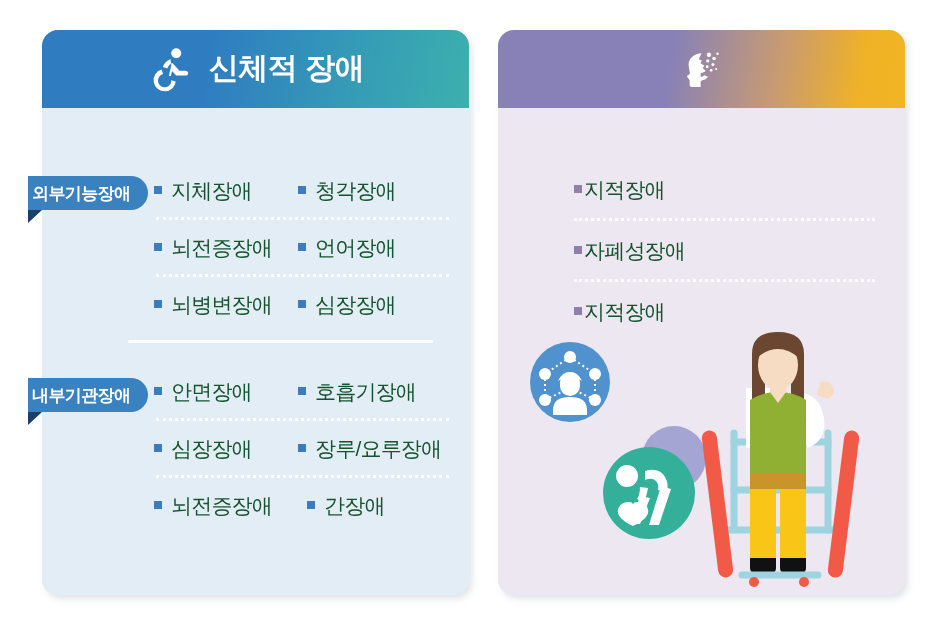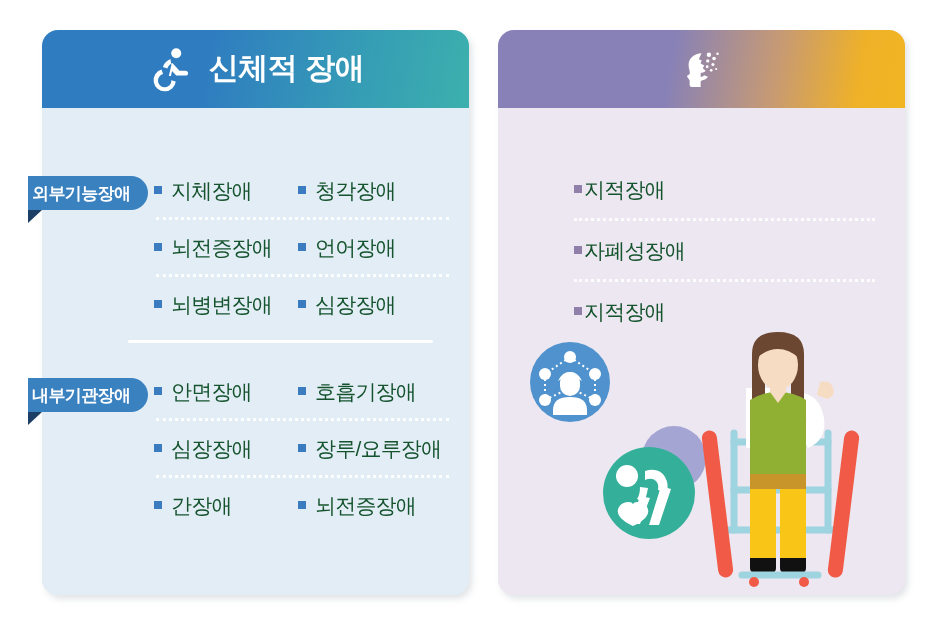--- a/index.html
+++ b/index.html
@@ -264,27 +264,27 @@
           <i class="bullet bullet-blue"></i>
           <span class="item-label">심장장애</span>
         </span>
         <span class="cell cell-b">
           <i class="bullet bullet-blue"></i>
           <span class="item-label">장루/요루장애</span>
         </span>
       </div>
       <div class="dotted-sep"></div>
       <div class="row">
+        <span class="cell cell-b">
+          <i class="bullet bullet-blue"></i>
+          <span class="item-label">뇌전증장애</span>
+        </span>
         <span class="cell cell-a">
           <i class="bullet bullet-blue"></i>
           <span class="item-label">간장애</span>
-        </span>
-        <span class="cell cell-b">
-          <i class="bullet bullet-blue"></i>
-          <span class="item-label">뇌전증장애</span>
         </span>
       </div>
     </div>
   </div>
 
   <div class="panel panel-right">
     <div class="panel-body"></div>
 
     <div class="panel-header header-right">
       <span class="header-icon">

